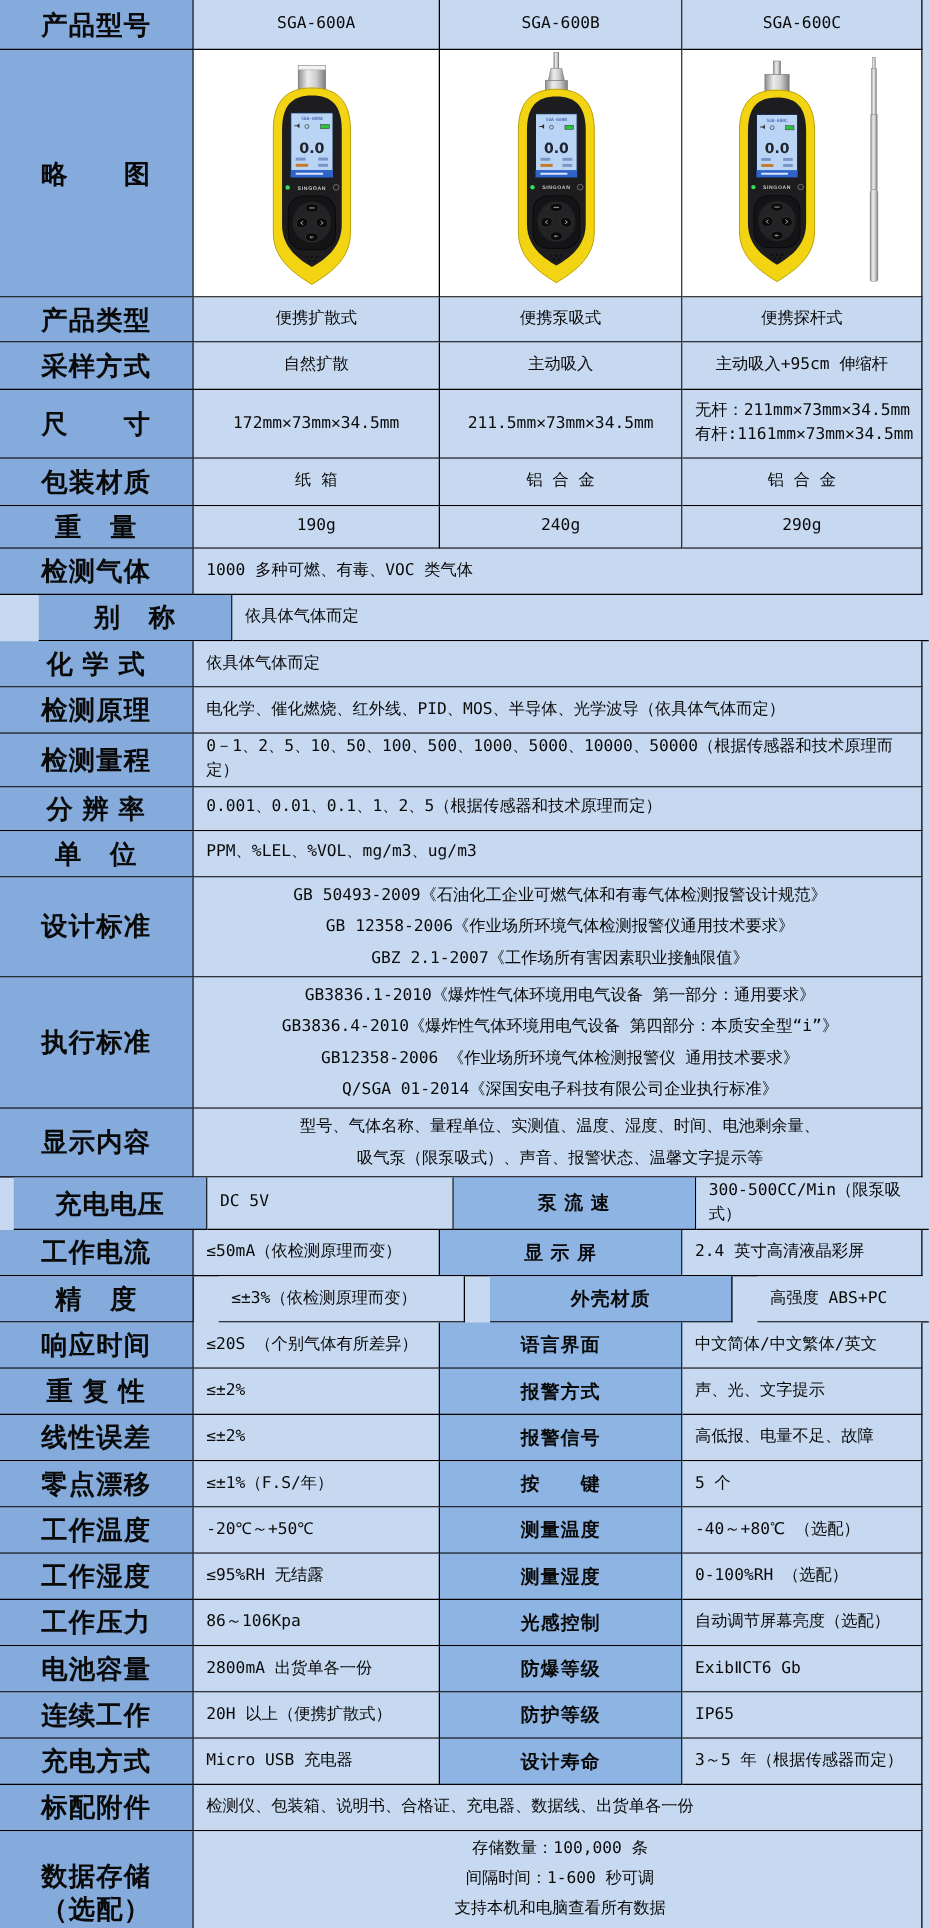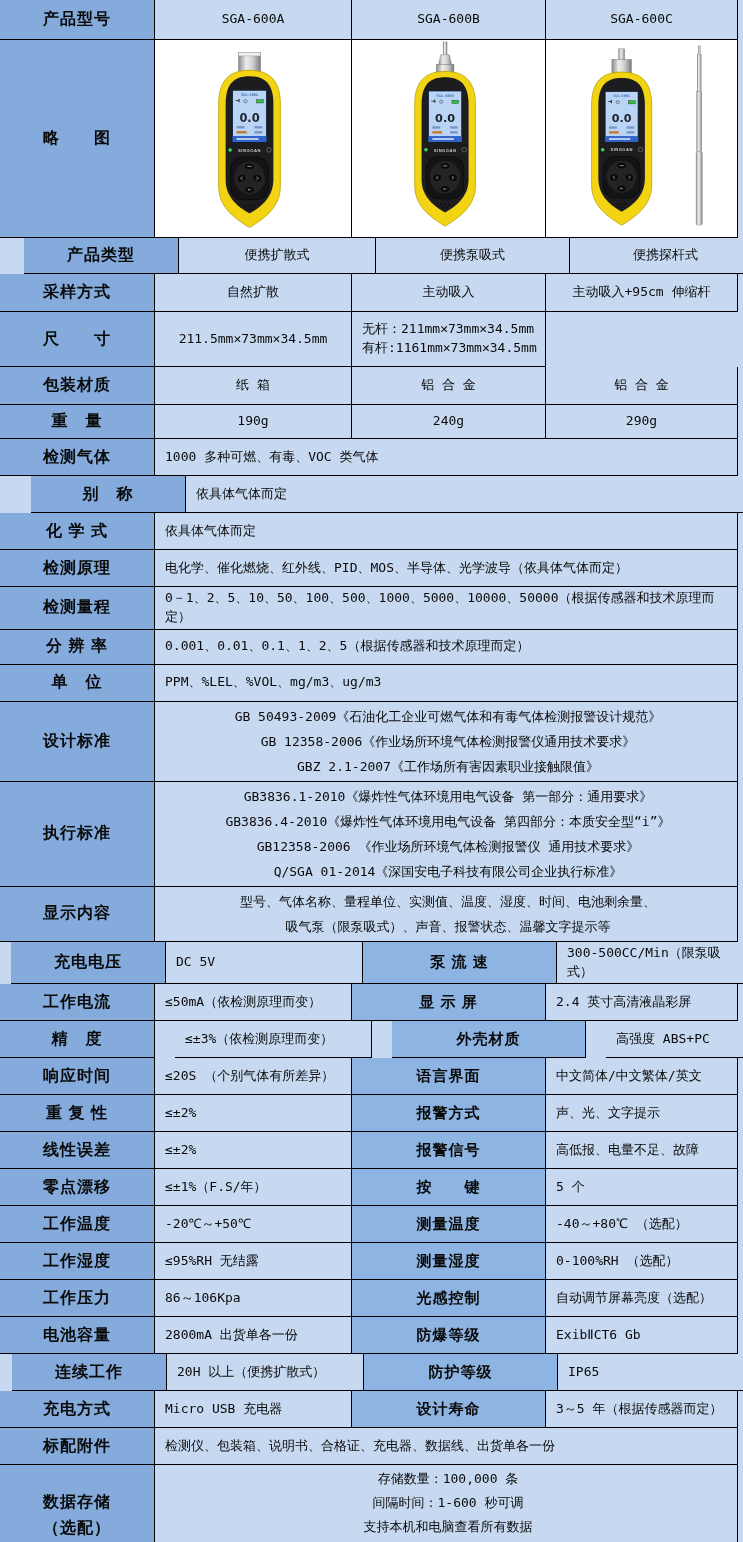--- a/index.html
+++ b/index.html
@@ -19,21 +19,21 @@
     border-right:1px solid #000;
     border-bottom:1px solid #000;
     display:flex;align-items:center;justify-content:center;
     box-sizing:border-box;
     overflow:hidden;
   }
   .row > .cell:last-child{border-right:1px solid #000;}
   .row:last-child .cell{border-bottom:none;}
   .label{
     background:#84abdb;
-    font-weight:bold;font-size:16px;
+    font-weight:bold;font-size:21px;
     letter-spacing:1px;
     text-align:center;
   }
   .mid{
     background:#8db4e2;
     font-weight:bold;font-size:15px;
     letter-spacing:1px;text-align:center;
   }
   .val{
     background:#c7d9f1;
@@ -219,34 +219,35 @@
 
     <g transform="translate(158,0)">
       <rect x="-1" y="3" width="2" height="9" fill="url(#met2)" stroke="#666" stroke-width="0.3"></rect>
       <rect x="-2" y="12" width="4" height="38" fill="url(#met2)" stroke="#666" stroke-width="0.3"></rect>
       <rect x="-2.6" y="50" width="5.2" height="62" fill="url(#met2)" stroke="#666" stroke-width="0.3"></rect>
       <rect x="-3.2" y="112" width="6.4" height="76" rx="2" fill="url(#met2)" stroke="#666" stroke-width="0.3"></rect>
     </g>
   </svg>
       </div>
     </div>
-    <div class="row" style="min-height: 36px; padding-left: 24px;">
+    <div class="row" style="min-height: 36px;">
       <div class="cell label">产品类型</div>
       <div class="cell val center">便携扩散式</div>
       <div class="cell val center">便携泵吸式</div>
       <div class="cell val center">便携探杆式</div>
     </div>
     <div class="row" style="min-height: 38px;">
       <div class="cell label">采样方式</div>
       <div class="cell val center">自然扩散</div>
       <div class="cell val center">主动吸入</div>
       <div class="cell val center">主动吸入+95cm 伸缩杆</div>
     </div>
     <div class="row" style="min-height: 55px;">
       <div class="cell label">尺　　寸</div>
+      <div class="cell val center">172mm✕73mm✕34.5mm</div>
       <div class="cell val center">211.5mm✕73mm✕34.5mm</div>
       <div class="cell val left pre">无杆：211mm✕73mm✕34.5mm
 有杆:1161mm✕73mm✕34.5mm</div>
     </div>
     <div class="row" style="min-height: 38px;">
       <div class="cell label">包装材质</div>
       <div class="cell val center">纸 箱</div>
       <div class="cell val center">铝 合 金</div>
       <div class="cell val center">铝 合 金</div>
     </div>
@@ -367,21 +368,21 @@
       <div class="cell val left">86～106Kpa</div>
       <div class="cell mid">光感控制</div>
       <div class="cell val left">自动调节屏幕亮度（选配）</div>
     </div>
     <div class="row" style="min-height: 37px;">
       <div class="cell label">电池容量</div>
       <div class="cell val left">2800mA 出货单各一份</div>
       <div class="cell mid">防爆等级</div>
       <div class="cell val left">ExibⅡCT6 Gb</div>
     </div>
-    <div class="row" style="min-height: 37px; margin-left: 12px;">
+    <div class="row" style="min-height: 37px;">
       <div class="cell label">连续工作</div>
       <div class="cell val left">20H 以上（便携扩散式）</div>
       <div class="cell mid">防护等级</div>
       <div class="cell val left">IP65</div>
     </div>
     <div class="row" style="min-height: 37px;">
       <div class="cell label">充电方式</div>
       <div class="cell val left">Micro USB 充电器</div>
       <div class="cell mid">设计寿命</div>
       <div class="cell val left">3～5 年（根据传感器而定）</div>

